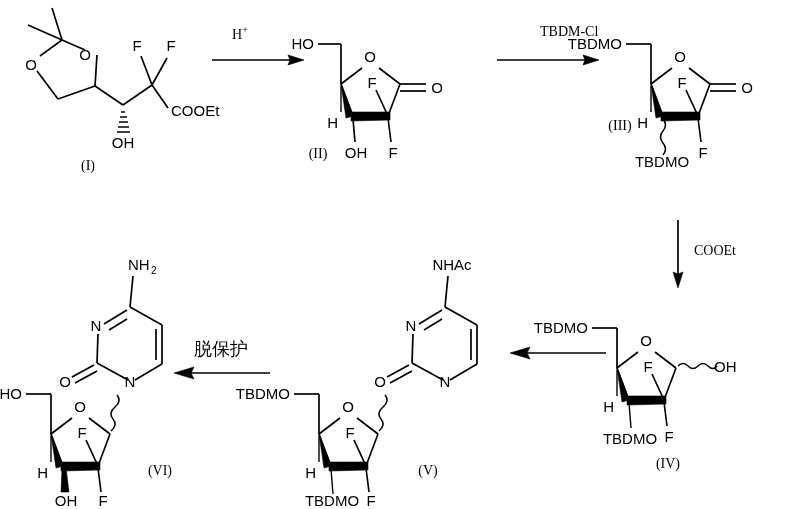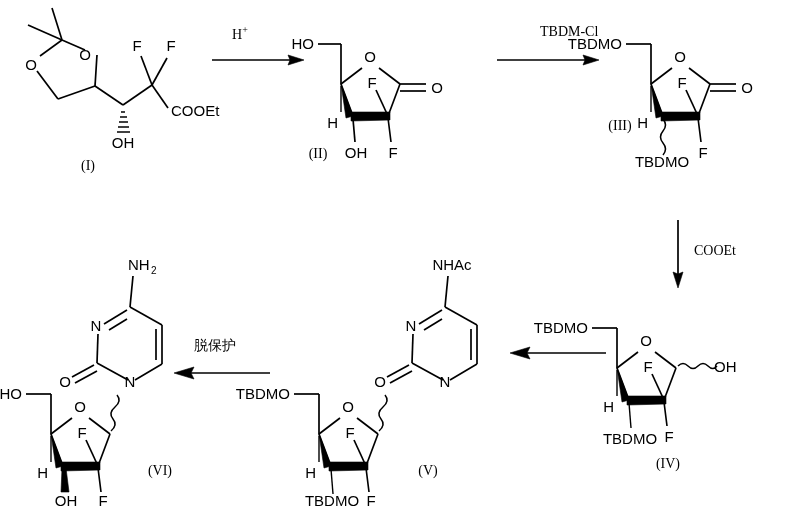--- a/index.html
+++ b/index.html
@@ -42,21 +42,21 @@
   }
   .reagent {
     position: absolute;
     font-family: "Liberation Serif", serif;
     font-size: 14px;
     color: #000000;
     white-space: nowrap;
   }
   .reagent.cjk {
     font-family: Liberation Mono, monospace;
-    font-size: 14px;
+    font-size: 18px;
   }
   .reagent sup {
     font-size: 10px;
   }
   .arrow {
     position: absolute;
   }
   .arrow svg { display: block; }
   line, path, polygon, polyline {
     shape-rendering: geometricPrecision;

